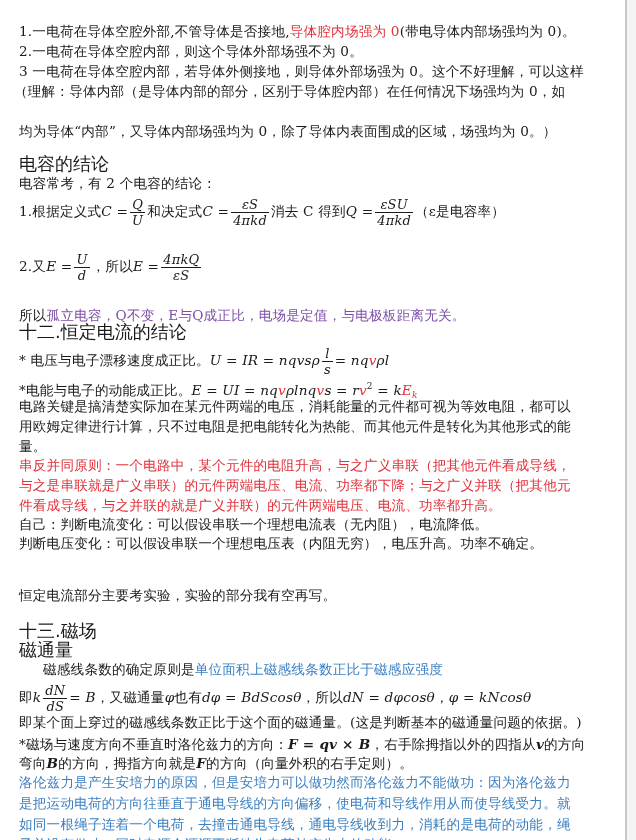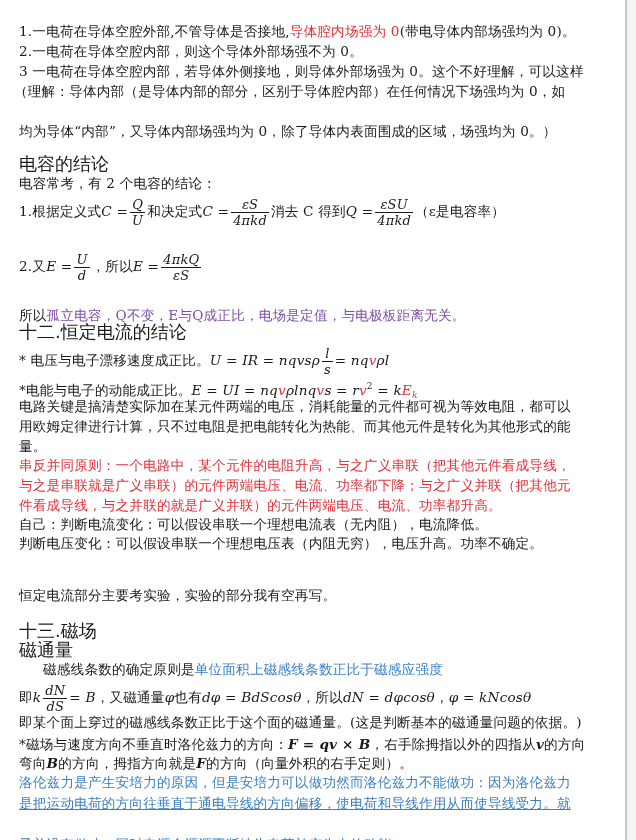--- a/index.html
+++ b/index.html
@@ -72,17 +72,18 @@
     <span>即</span><span class="m">k</span><span class="frac"><span class="num">dN</span><span class="den">dS</span></span><span class="m">= B</span><span>，又磁通量</span><span class="m">φ</span><span>也有</span><span class="m">dφ = BdScosθ</span><span>，所以</span><span class="m">dN = dφcosθ</span><span>，</span><span class="m">φ = kNcosθ</span>
   </div>
   <div class="ln" style="top:696px;">即某个面上穿过的磁感线条数正比于这个面的磁通量。(这是判断基本的磁通量问题的依据。)</div>
   <div class="ln" style="top:718px;">
     <span>*磁场与速度方向不垂直时洛伦兹力的方向：</span><span class="mb">F = qv × B</span><span>，右手除拇指以外的四指从</span><span class="mb">v</span><span>的方向</span>
   </div>
   <div class="ln" style="top:737px;">
     <span>弯向</span><span class="mb">B</span><span>的方向，拇指方向就是</span><span class="mb">F</span><span>的方向（向量外积的右手定则）。</span>
   </div>
   <div class="ln blue" style="top:756px;">洛伦兹力是产生安培力的原因，但是安培力可以做功然而洛伦兹力不能做功：因为洛伦兹力</div>
-  <div class="ln blue" style="top:777px;text-decoration:underline;">是把运动电荷的方向往垂直于通电导线的方向偏移，使电荷和导线作用从而使导线受力。就</div>
+  <div class="ln blue" style="top:777px;">是把运动电荷的方向往垂直于通电导线的方向偏移，使电荷和导线作用从而使导线受力。就</div>
+  <div class="ln blue" style="top:798px;">如同一根绳子连着一个电荷，去撞击通电导线，通电导线收到力，消耗的是电荷的动能，绳</div>
   <div class="ln blue" style="top:818px;">子并没有做功，同时电源会源源不断地为电荷补充失去的动能。</div>
 </div>
 <div class="edge"></div>
 <div class="edge2"></div>
 
 </body></html>

